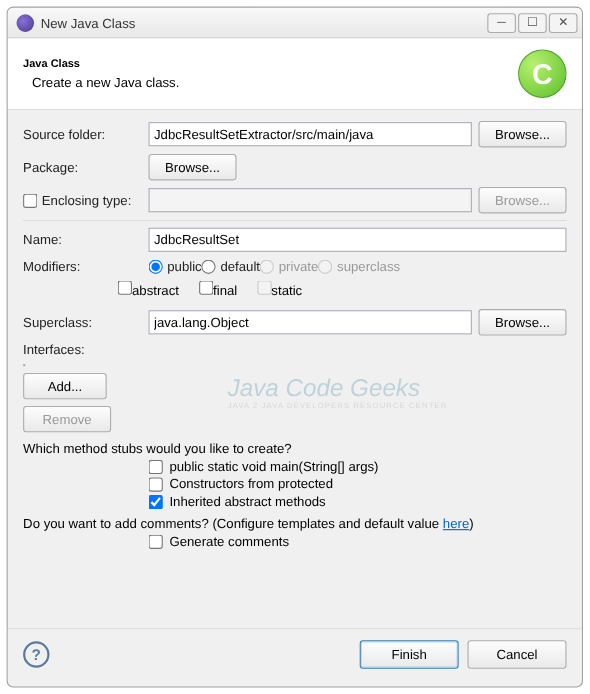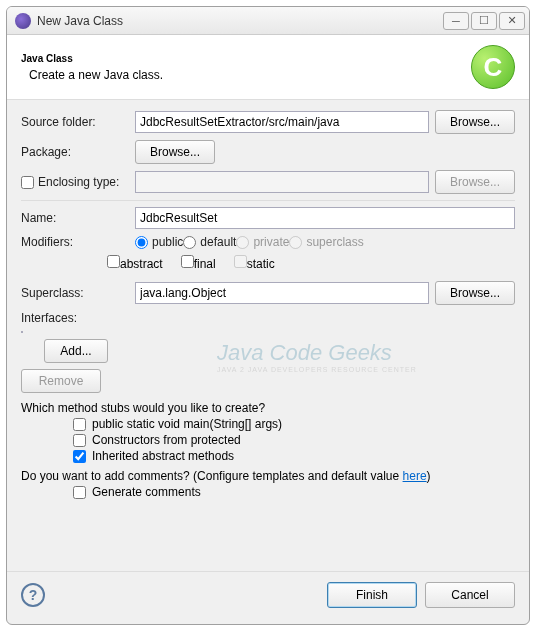--- a/index.html
+++ b/index.html
@@ -23,27 +23,27 @@
   .btn { border: 1px solid #adadad; background: linear-gradient(#fdfdfd, #e9e9e9); border-radius: 3px; cursor: pointer; padding: 2px 10px; }
   .btn:disabled { color: #999; cursor: default; }
   .btn.primary { border: 1px solid #3c7fb1; box-shadow: 0 0 0 1px #b0d8f0 inset; }
   .sep { border-top: 1px solid #ddd; margin: 6px 0; }
   .modgrid { display: flex; align-items: center; flex:1; }
   .modgrid label { display: inline-flex; align-items: center; gap: 4px; color: #222; }
   .modgrid label.disabled { color: #999; }
   .modgrid2 { display: flex; align-items: center; gap: 18px; flex:1; margin-left: 86px; }
   .ifacebox { flex: 1; height: 88px; border: 1px solid #aab; background: #fff; }
   .ifbtns { display: flex; flex-direction: column; gap: 6px; }
-  .chkitem { margin: 2px 0 2px 52px; display: flex; align-items: center; gap: 6px; }
+  .chkitem { margin: 2px 0 2px 114px; display: flex; align-items: center; gap: 6px; }
   .footer { display: flex; align-items: center; padding: 10px 14px; border-top: 1px solid #ddd; gap: 8px; position:absolute; bottom:6px; width:522px; background:#f0f0f0;}
   .footer .spacer { flex: 1; }
   .help-icon { width: 24px; height: 24px; border: 2px solid #5a7aa0; border-radius: 50%; display: flex; align-items: center; justify-content: center; color: #5a7aa0; font-weight: bold; font-size: 14px; cursor:pointer; }
   a { color: #0066cc; text-decoration: underline; cursor:pointer; }
   input[type=checkbox], input[type=radio] { margin:0; }
-  .watermark { position: absolute; left: 210px; top: 305px; opacity: 0.25; pointer-events: none; font-family: Georgia, serif; }
+  .watermark { position: absolute; left: 200px; top: 305px; opacity: 0.25; pointer-events: none; font-family: Georgia, serif; }
   .watermark .t1 { font-size: 22px; color: #2a7a9a; font-style: italic; }
   .watermark .t2 { font-size: 7px; color: #888; letter-spacing: 1px; }
   .content-wrap { position: relative; height: calc(100% - 28px); }
 </style>
 </head>
 <body>
 
 <div class="window">
   <div class="titlebar">
     <div class="icon-slot"></div>
@@ -122,21 +122,21 @@
     <div class="row" style="margin-top:10px;">
       <span class="label">Superclass:</span>
       <input type="text" value="java.lang.Object" style="">
       <button class="btn">Browse...</button>
     </div>
 
     <div class="row" style="align-items:flex-start;flex-direction:column;">
       <span class="label">Interfaces:</span>
       <div class="ifacebox"></div>
       <div class="ifbtns">
-        <button class="btn" style="width:64px;margin-left:23px;">Add...</button>
+        <button class="btn" style="width:76px;">Add...</button>
         <button class="btn" style="width:80px;" disabled="">Remove</button>
       </div>
     </div>
 
     <div style="margin-top:8px;">Which method stubs would you like to create?</div>
     <div class="chkitem">
           <input type="checkbox" style="">
           <span>public static void main(String[] args)</span>
         </div>
     <div class="chkitem">

